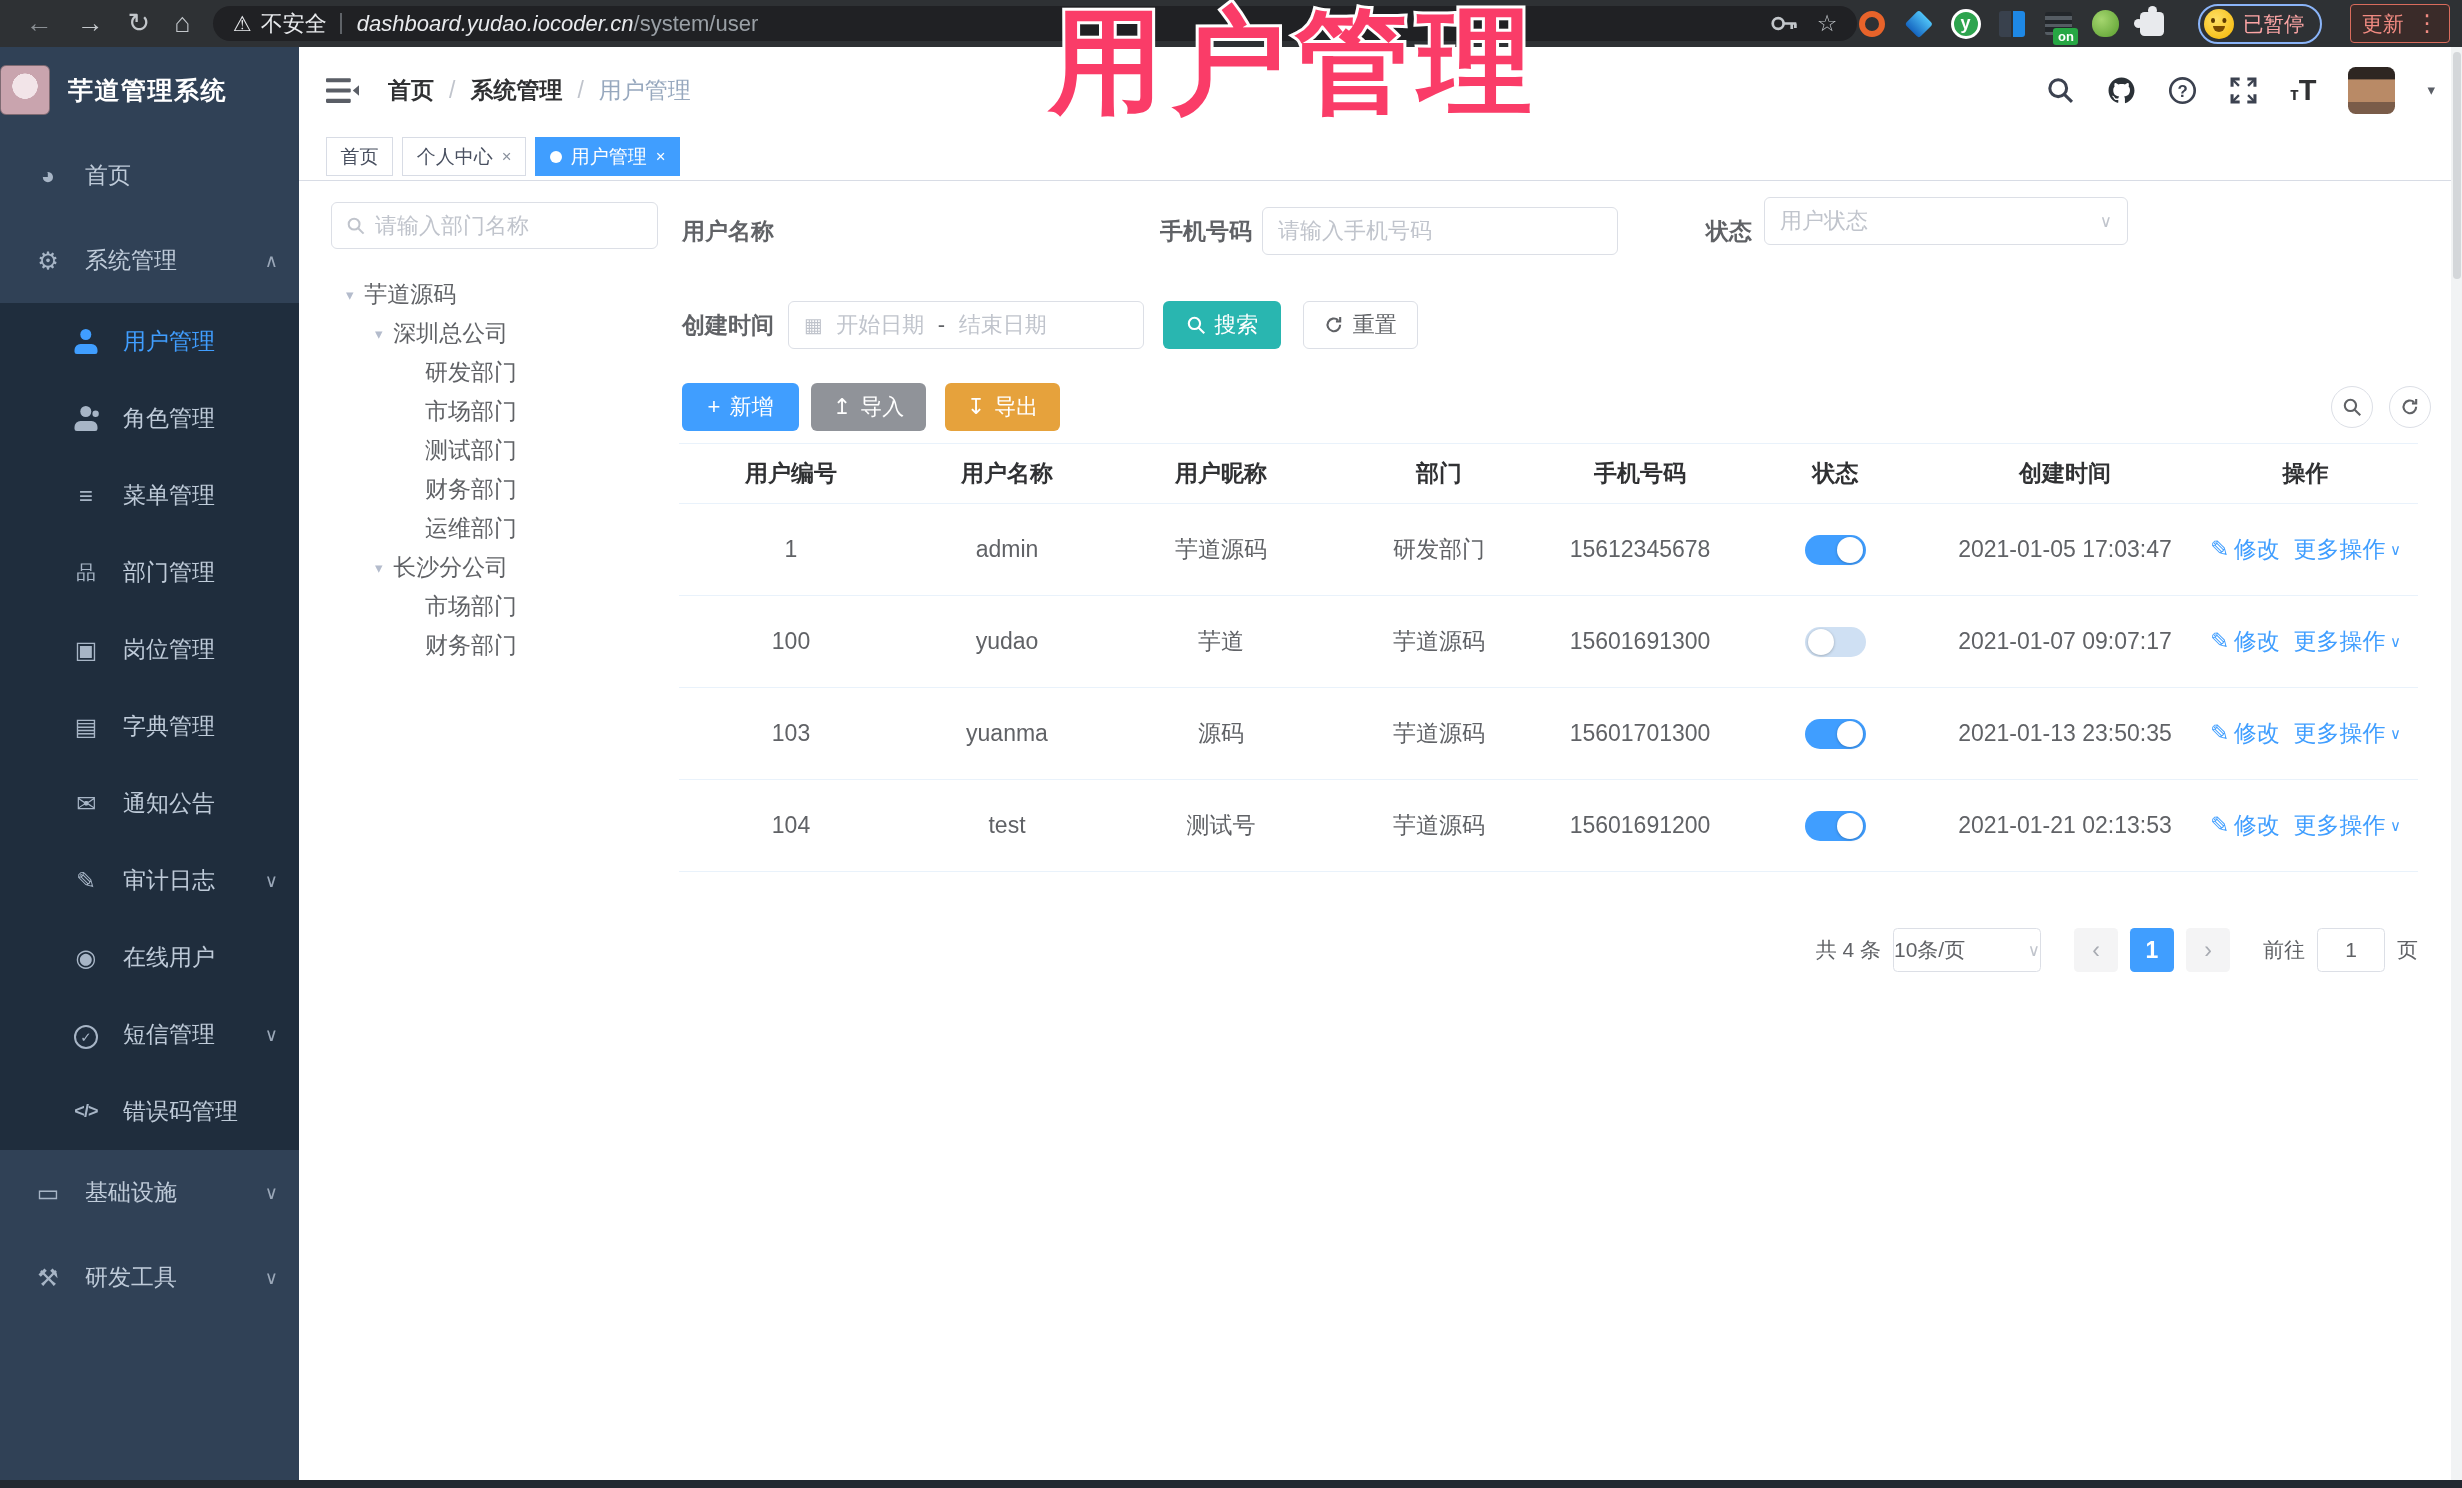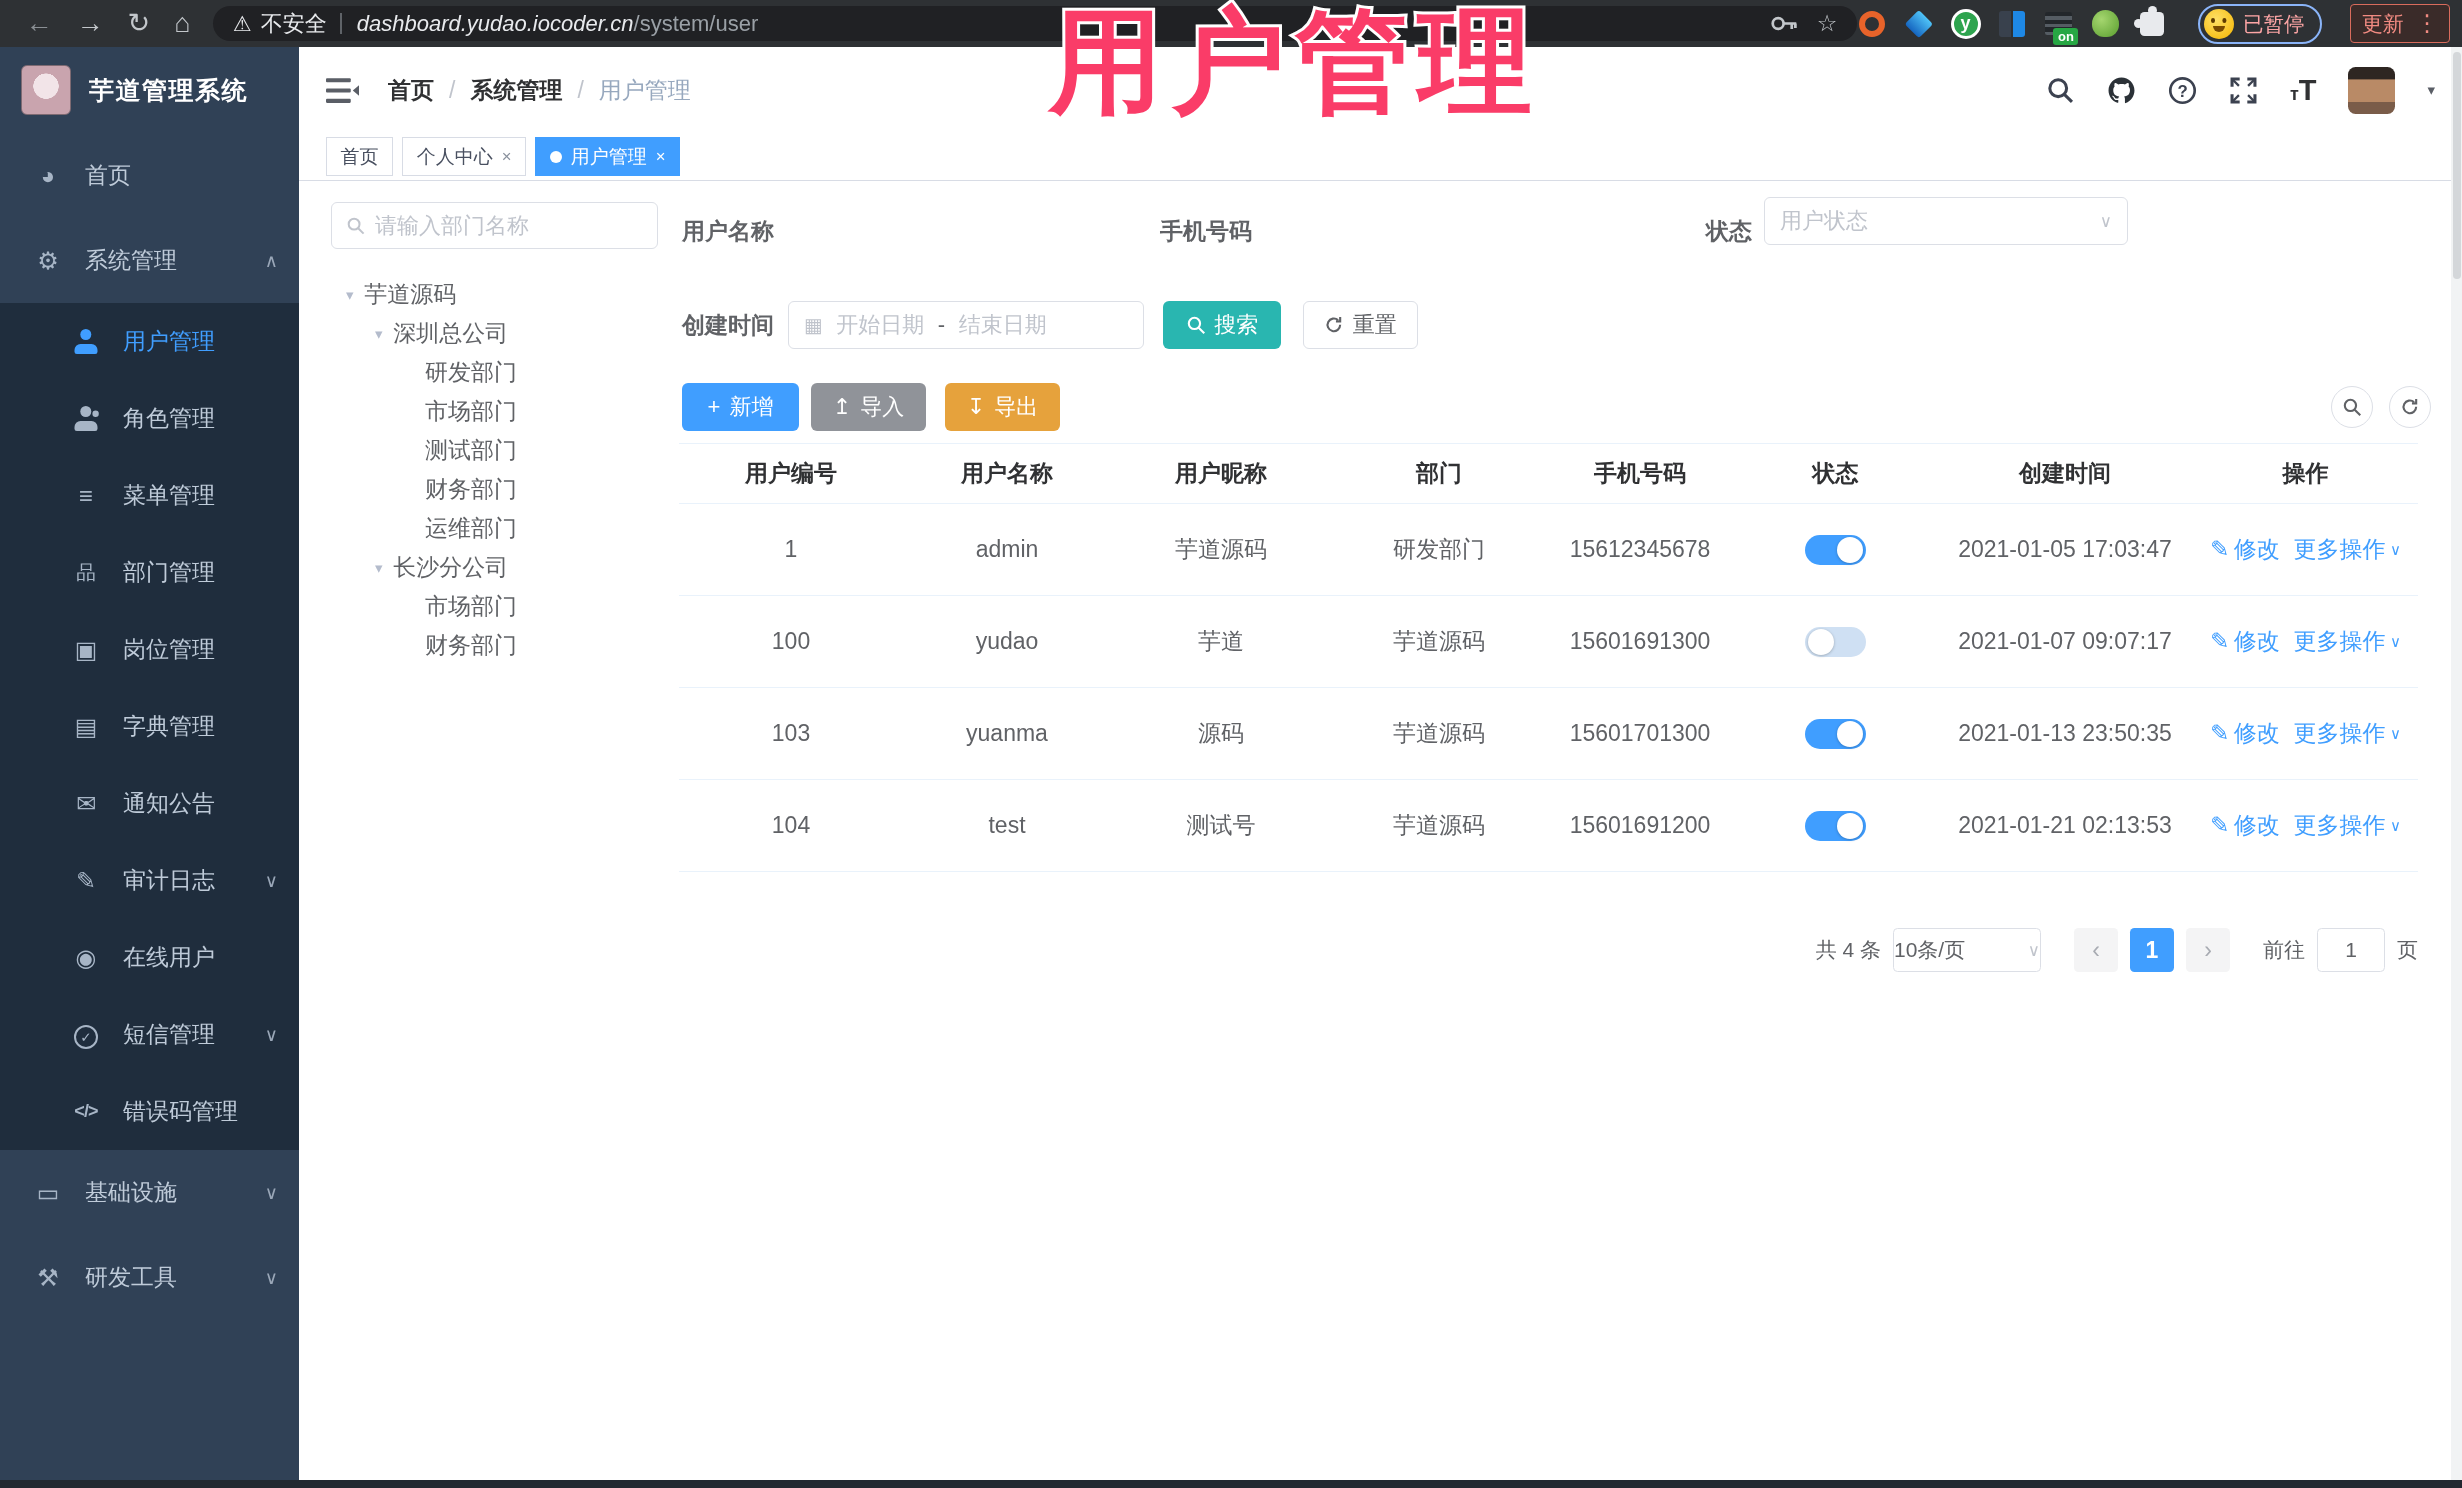--- a/index.html
+++ b/index.html
@@ -34,21 +34,21 @@
   .puzzle::after{content:"";position:absolute;left:-6px;top:7.6px;width:9px;height:9px;border-radius:50%;background:#e8eaed;}
   .profile-pill{margin-left:13.6px;display:flex;align-items:center;gap:9px;border:2.3px solid #8ab4f8;border-radius:21px;padding:3px 15px 3px 4.5px;color:#fca5a5;font-size:20.5px;flex:0 0 auto;}
   .smiley{width:30px;height:30px;border-radius:50%;background:radial-gradient(circle at 40% 35%,#ffe066,#f4b400);position:relative;}
   .smiley::before{content:"";position:absolute;top:9px;left:6.8px;width:4.5px;height:5.3px;border-radius:50%;background:#5f3b00;box-shadow:11.4px 0 0 #5f3b00;}
   .smiley::after{content:"";position:absolute;left:9px;top:17.4px;width:12px;height:6px;border-radius:0 0 7.6px 7.6px;background:#7a4b00;}
   .update-pill{margin-left:12px;display:flex;align-items:center;gap:12px;border:1.5px solid #d96b5c;background:#3a2b29;border-radius:4px;padding:4.5px 10.6px;color:#f28b82;font-size:21px;flex:0 0 auto;}
   .kebab{color:#f28b82;font-size:23px;line-height:1;}
   
   .app{display:flex;height:1433px;position:relative;}
   .sidebar{width:299px;flex:0 0 299px;background:var(--sidebar,#304156);color:var(--sidebartext,#bfcbd9);}
-  .logo-row{height:86px;display:flex;align-items:center;gap:18px;padding-left:21px;}
+  .logo-row{height:86px;display:flex;align-items:center;gap:18px;}
   .logo-img{width:50px;height:50px;border-radius:6px;background:
     radial-gradient(circle at 50% 42%,#f2e4e8 0 34%,#c9a4ae 35% 100%);border:0.8px solid #7e6a72;}
   .logo-title{color:#fff;font-size:25px;font-weight:bold;letter-spacing:1.5px;}
   .menu-item{height:85px;display:flex;align-items:center;gap:21px;padding:0 21px 0 32px;font-size:23px;cursor:pointer;}
   .submenu{background:var(--submenu,#1f2d3d);}
   .submenu .menu-item{height:77px;padding-left:70px;}
   .mi{width:32px;text-align:center;font-size:24px;flex:0 0 32px;color:#a7b5c6;}
   .chev{margin-left:auto;font-size:18px;color:#9aa7b8;}
   .menu-item.active, .menu-item.active .mi{color:var(--primary,#409eff);}
   .icon-person{position:relative;width:27px;height:26px;display:inline-block;}
@@ -350,20 +350,23 @@
         <div class="tnode d2">
             <span>市场部门</span>
           </div>
         <div class="tnode d2">
             <span>财务部门</span>
           </div>
       </div>
 
       <span class="flabel" style="left:383px;top:26px;">用户名称</span>
       <span class="flabel" style="left:861px;top:26px;">手机号码</span>
+      <div class="finput" style="left:963px;top:26px;width:356px;">
+        <input placeholder="请输入手机号码" style="">
+      </div>
       <span class="flabel" style="left:1407px;top:26px;">状态</span>
       <div class="finput" style="left:1465px;top:16px;width:364px;">
         <span>用户状态</span>
         <span class="sel-caret">∨</span>
       </div>
 
       <span class="flabel" style="left:383px;top:120px;">创建时间</span>
       <div class="finput" style="left:489px;top:120px;width:356px;gap:13.6px;">
         <span style="font-size:19.7px;">▦</span>
         <span>开始日期</span>

